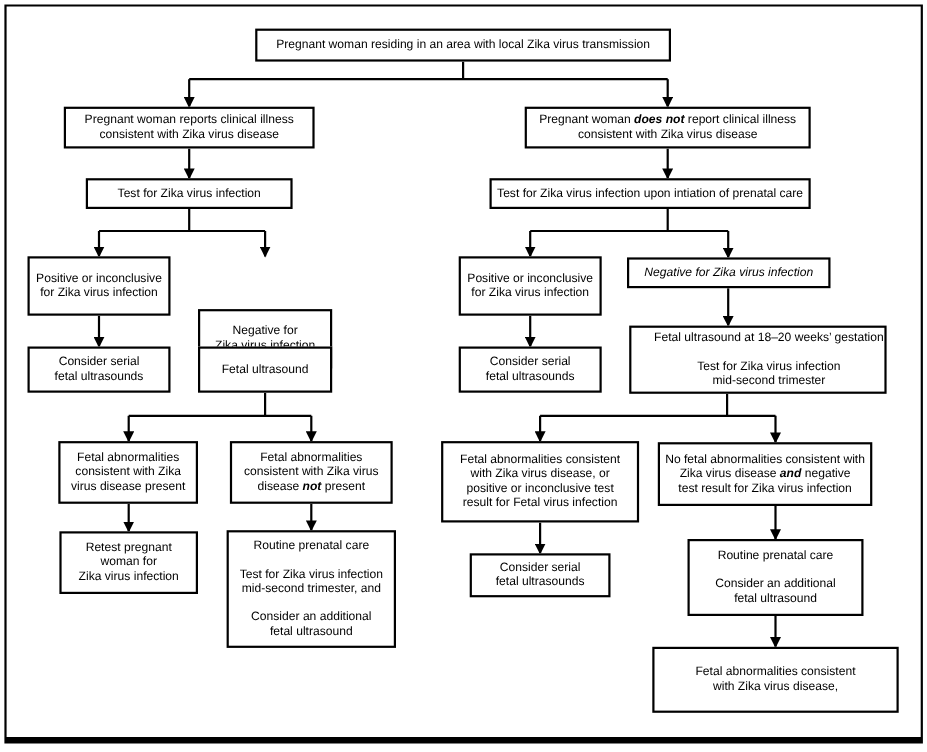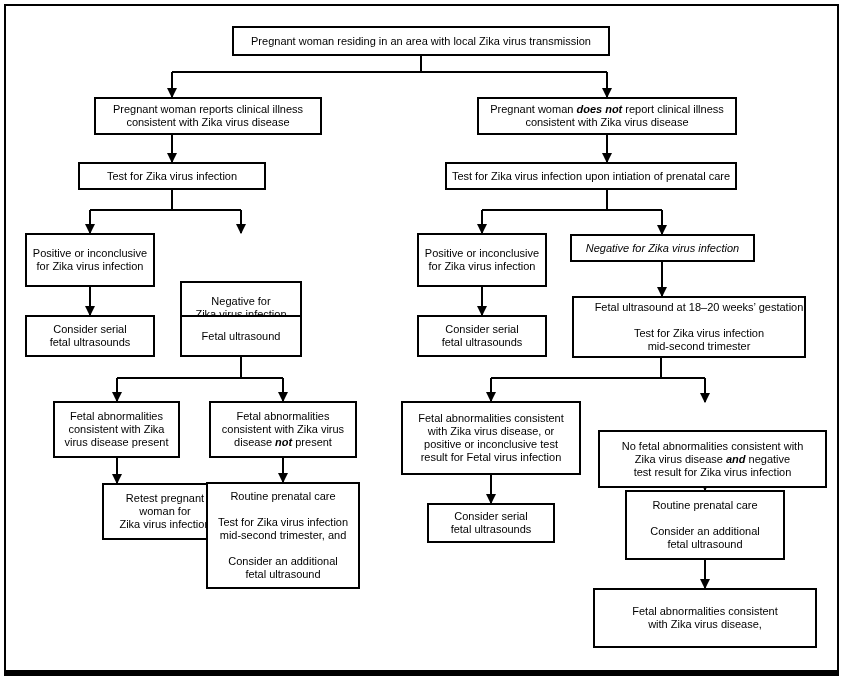--- a/index.html
+++ b/index.html
@@ -101,21 +101,21 @@
       <polyline points="117,458 117,483" class="edge" marker-end="url(#arrow)"></polyline>
       <polyline points="283,458 283,482" class="edge" marker-end="url(#arrow)"></polyline>
       <polyline points="491,475 491,503" class="edge" marker-end="url(#arrow)"></polyline>
       <polyline points="705,460 705,490" class="edge" marker-end="url(#arrow)"></polyline>
       <polyline points="705,560 705,588" class="edge" marker-end="url(#arrow)"></polyline>
     </svg>
   <div id="nodes">
       <div class="node" style="left: 232px; top: 26px; width: 378px; height: 30px;">
         <div class="line"><span>Pregnant woman residing in an area with local Zika virus transmission</span></div>
       </div>
-      <div class="node" style="left: 58px; top: 97px; width: 228px; height: 38px; margin-left: 36px;">
+      <div class="node" style="left: 58px; top: 97px; width: 228px; height: 38px;">
         <div class="line"><span>Pregnant woman reports clinical illness</span></div>
         <div class="line"><span>consistent with Zika virus disease</span></div>
       </div>
       <div class="node" style="left: 477px; top: 97px; width: 260px; height: 38px;">
         <div class="line"><span>Pregnant woman </span><span class="bi">does not</span><span> report clinical illness</span></div>
         <div class="line"><span>consistent with Zika virus disease</span></div>
       </div>
       <div class="node" style="left: 78px; top: 162px; width: 188px; height: 28px;">
         <div class="line"><span>Test for Zika virus infection</span></div>
       </div>
@@ -163,26 +163,26 @@
         <div class="line"><span>Fetal abnormalities</span></div>
         <div class="line"><span>consistent with Zika virus</span></div>
         <div class="line"><span>disease </span><span class="bi">not</span><span> present</span></div>
       </div>
       <div class="node" style="left: 401px; top: 401px; width: 180px; height: 74px;">
         <div class="line"><span>Fetal abnormalities consistent</span></div>
         <div class="line"><span>with Zika virus disease, or</span></div>
         <div class="line"><span>positive or inconclusive test</span></div>
         <div class="line"><span>result for Fetal virus infection</span></div>
       </div>
-      <div class="node" style="left: 598px; top: 402px; width: 229px; height: 58px; margin-top: 28px;">
+      <div class="node" style="left: 598px; top: 402px; width: 195px; height: 58px;">
         <div class="line"><span>No fetal abnormalities consistent with</span></div>
         <div class="line"><span>Zika virus disease </span><span class="bi">and</span><span> negative</span></div>
         <div class="line"><span>test result for Zika virus infection</span></div>
       </div>
-      <div class="node" style="left: 54px; top: 483px; width: 126px; height: 57px; margin-left: 48px;">
+      <div class="node" style="left: 54px; top: 483px; width: 126px; height: 57px;">
         <div class="line"><span>Retest pregnant</span></div>
         <div class="line"><span>woman for</span></div>
         <div class="line"><span>Zika virus infection</span></div>
       </div>
       <div class="node" style="left: 206px; top: 482px; width: 154px; height: 107px;">
         <div class="line"><span>Routine prenatal care</span></div>
         <div class="line"></div>
         <div class="line"><span>Test for Zika virus infection</span></div>
         <div class="line"><span>mid-second trimester, and</span></div>
         <div class="line"></div>

